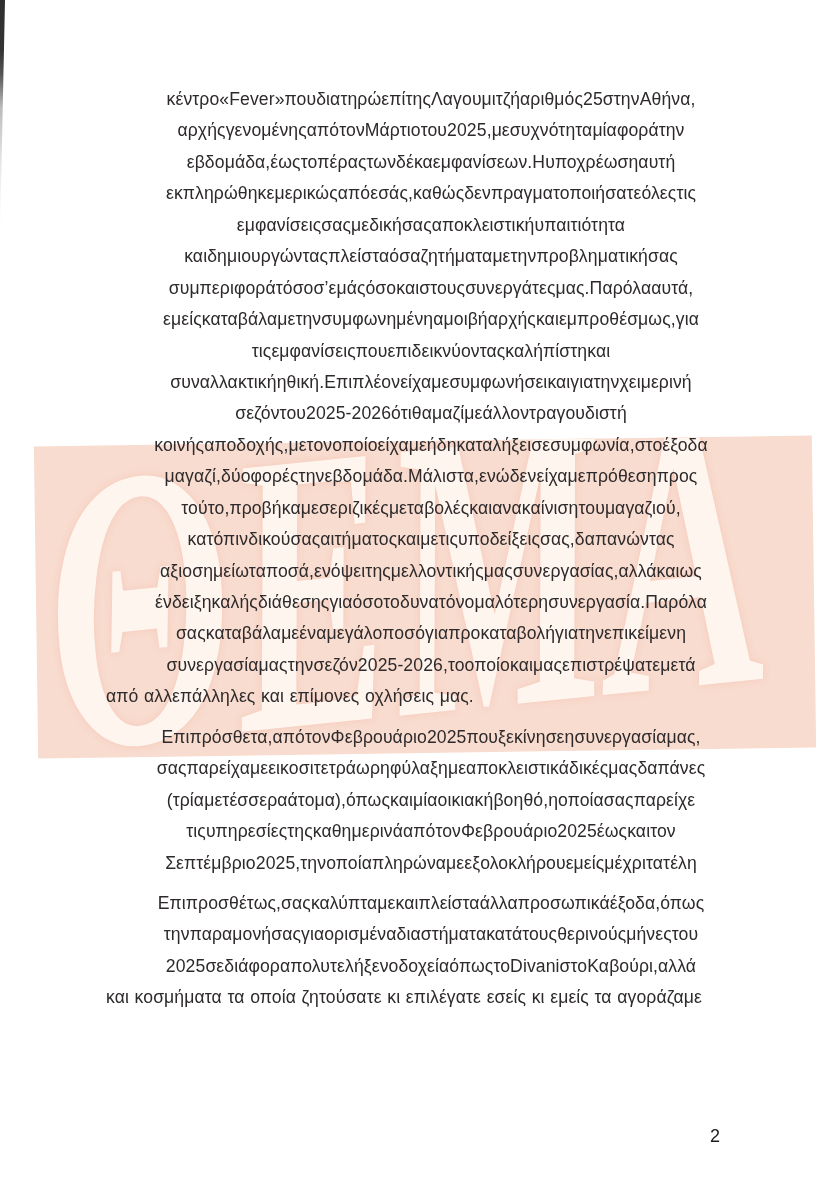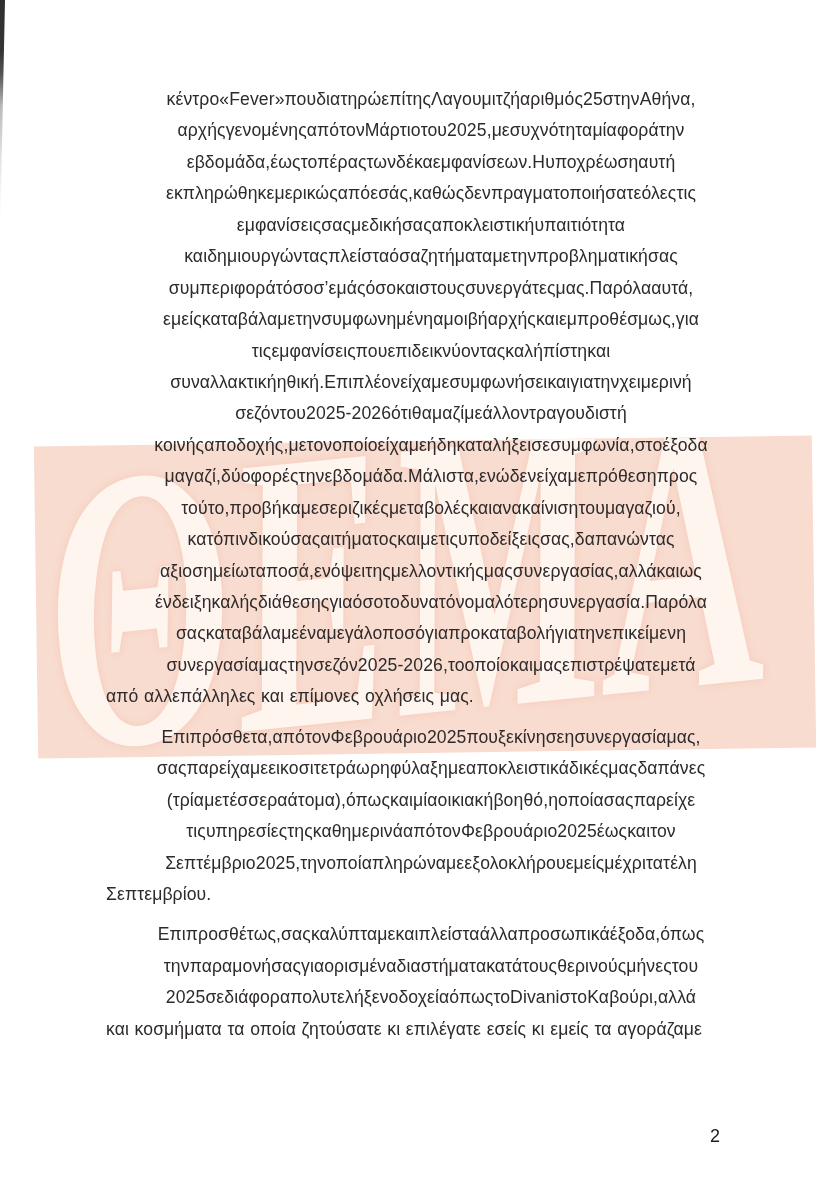--- a/index.html
+++ b/index.html
@@ -365,23 +365,20 @@
         <span>την</span>
         <span>οποία</span>
         <span>πληρώναμε</span>
         <span>εξ</span>
         <span>ολοκλήρου</span>
         <span>εμείς</span>
         <span>μέχρι</span>
         <span>τα</span>
         <span>τέλη</span>
       </div>
-      <div class="line last">
-        <span>Σεπτεμβρίου.</span>
-      </div>
     </div>
     <div class="paragraph">
       <div class="line">
         <span>Επιπροσθέτως,</span>
         <span>σας</span>
         <span>καλύπταμε</span>
         <span>και</span>
         <span>πλείστα</span>
         <span>άλλα</span>
         <span>προσωπικά</span>

